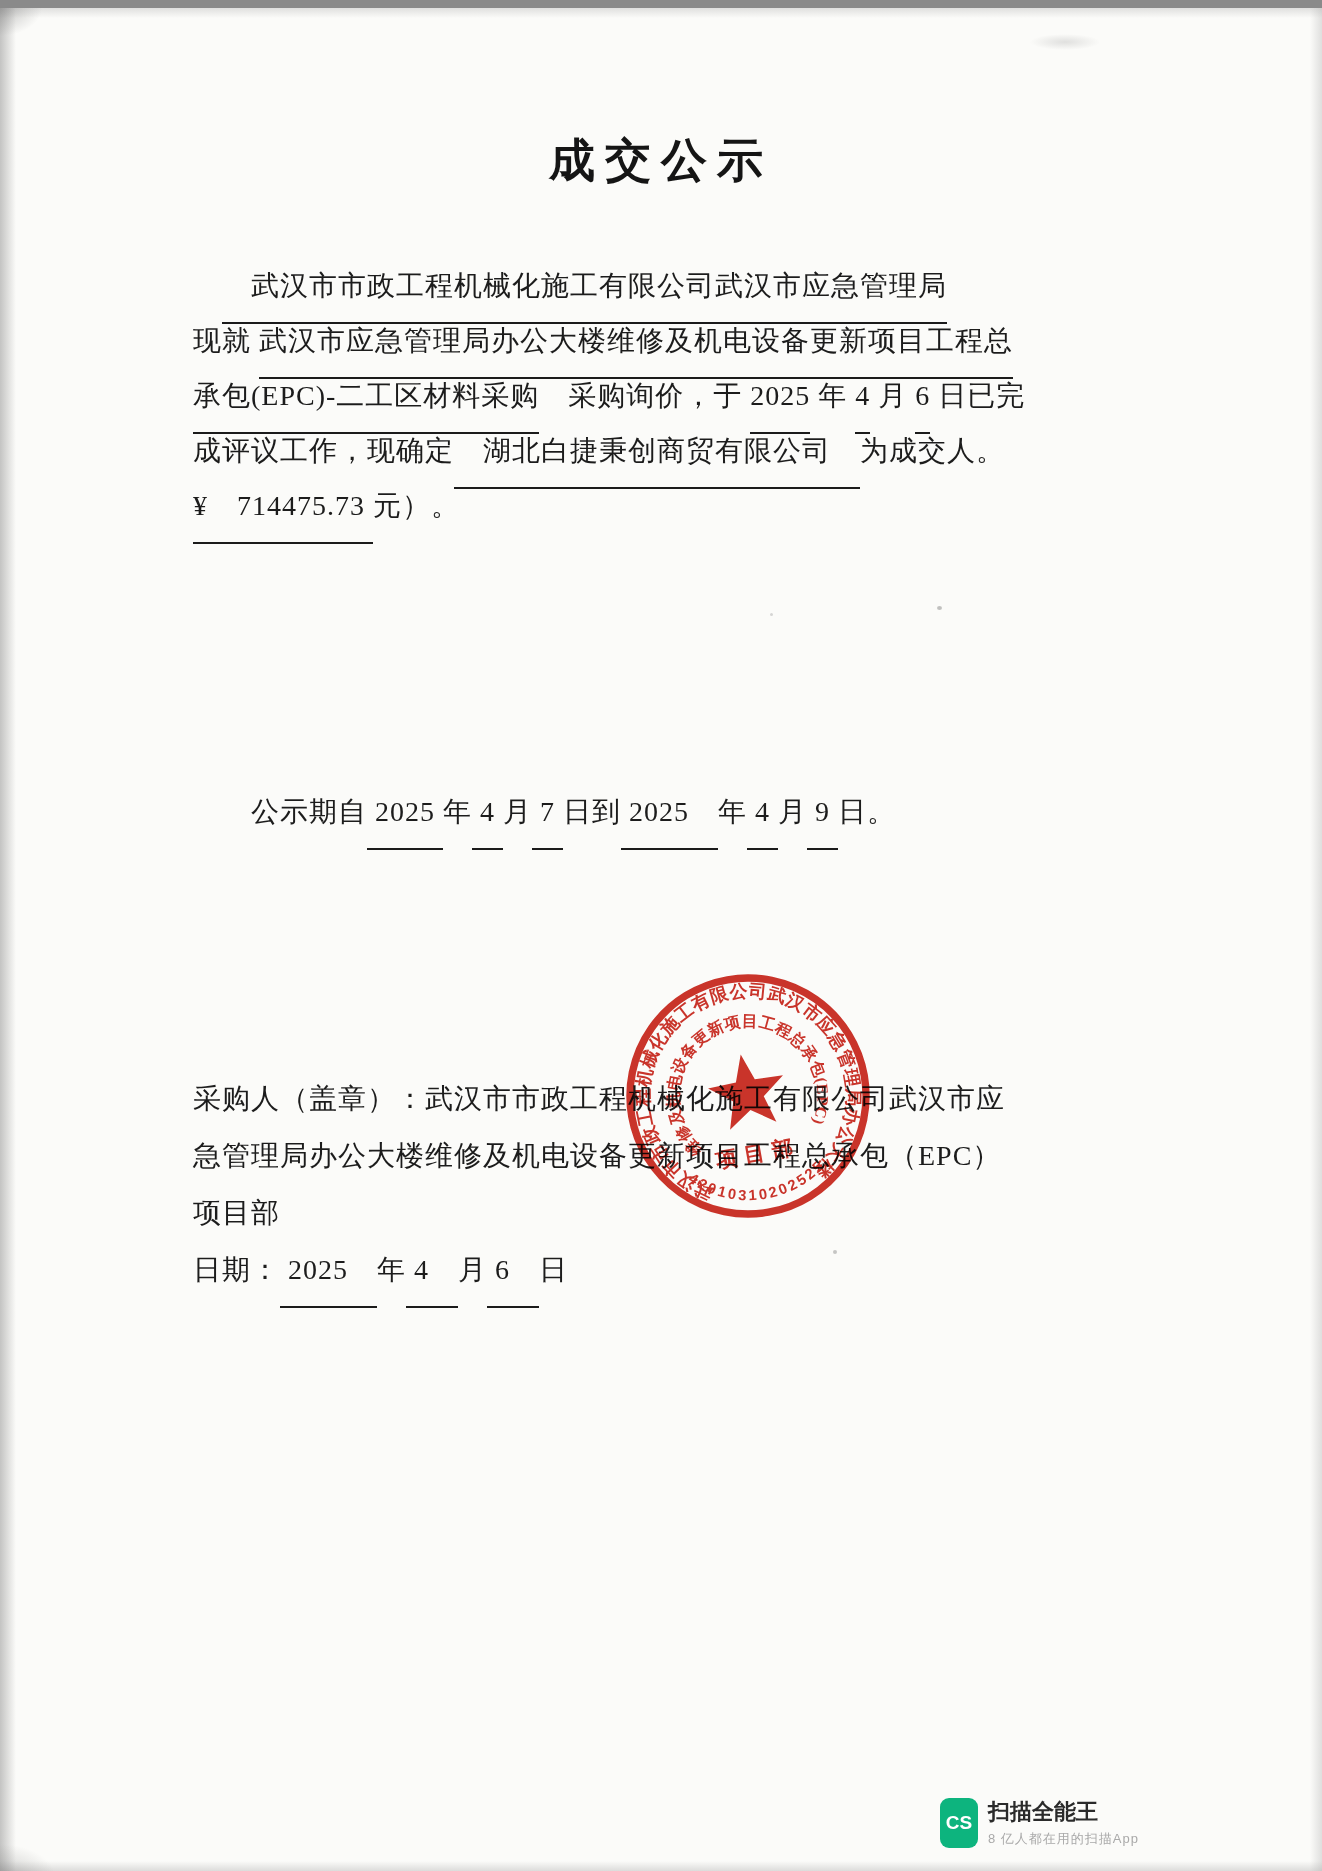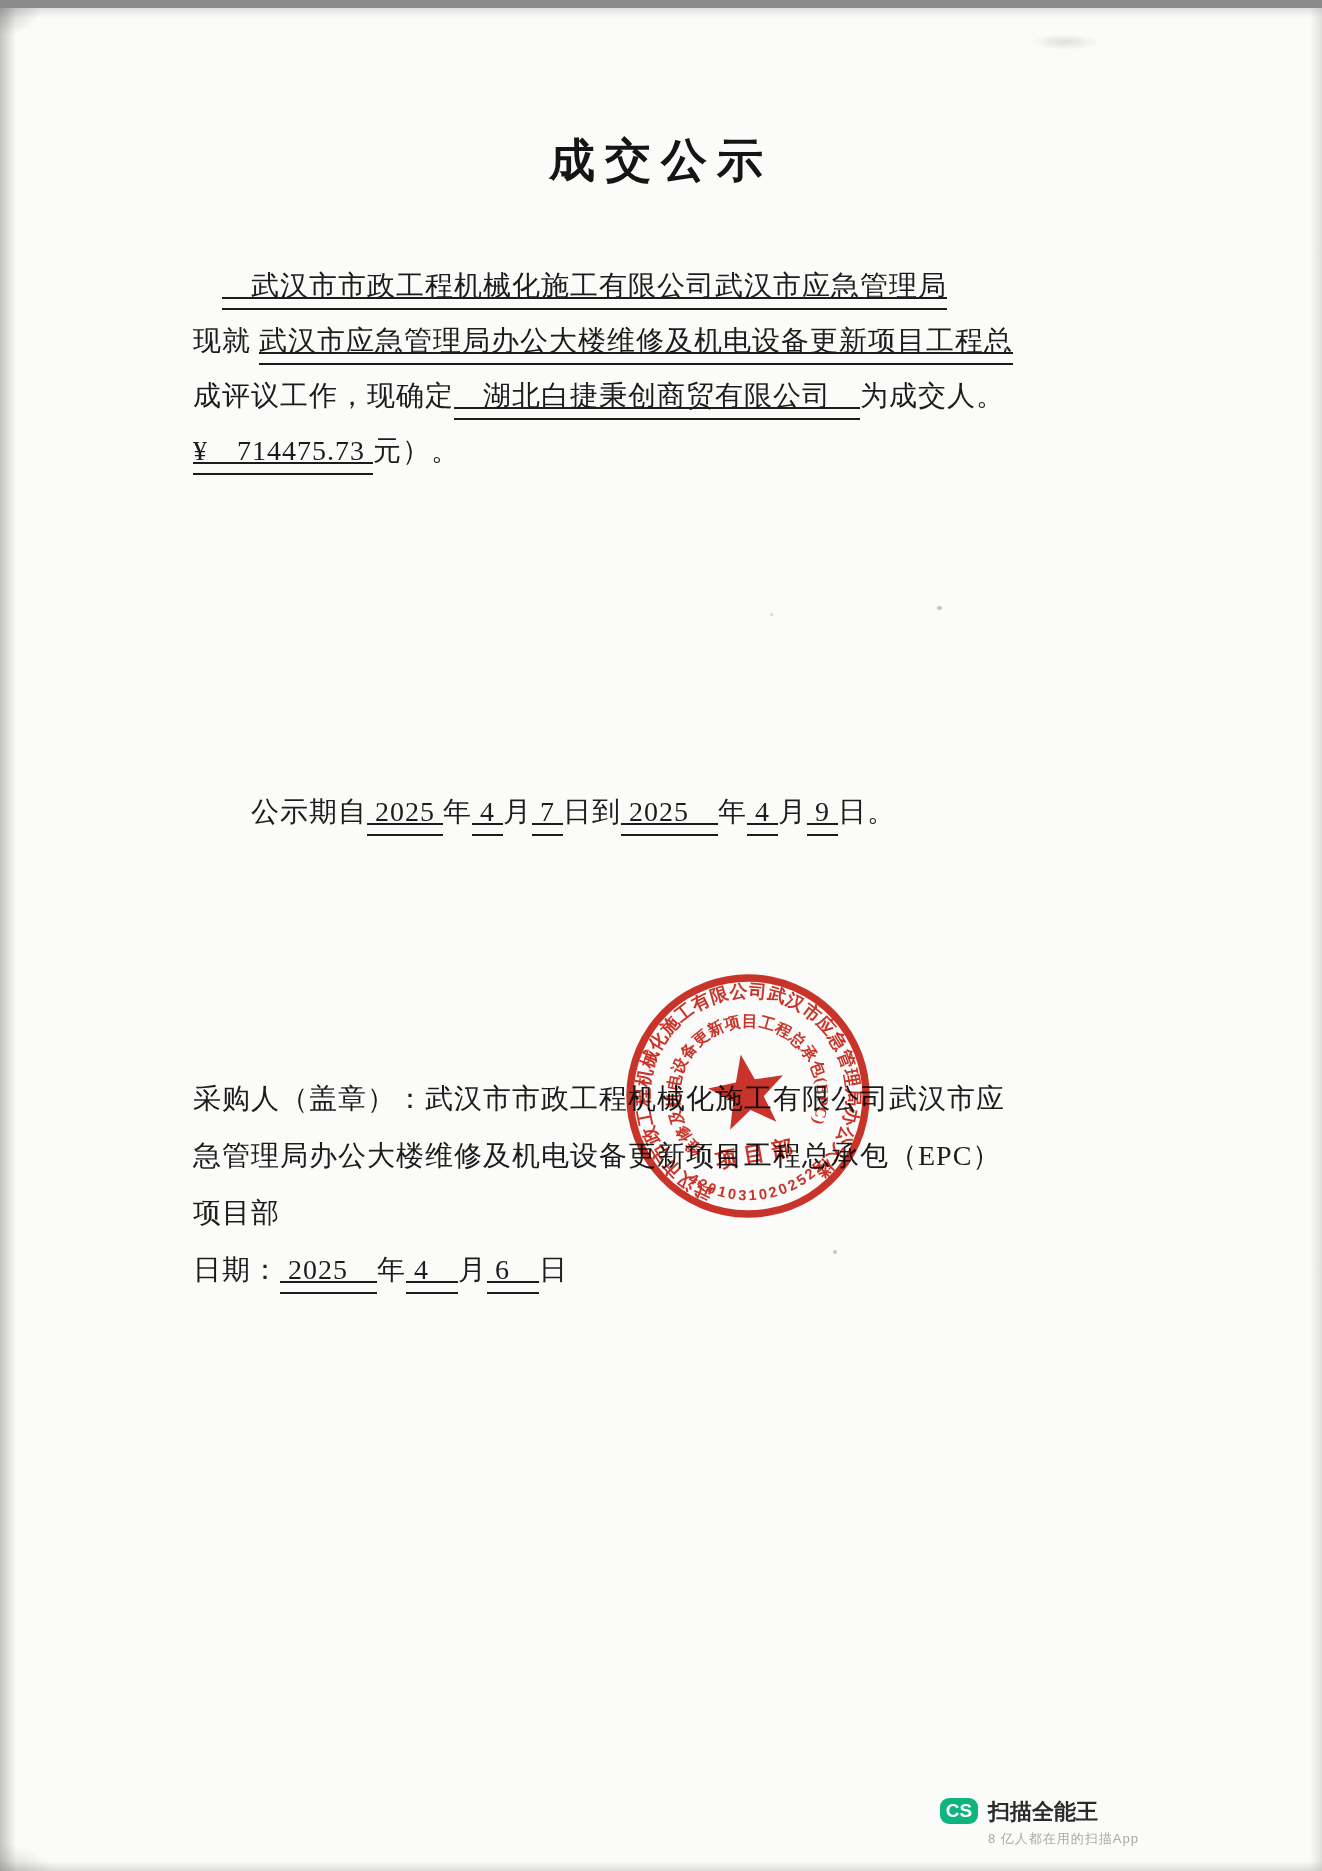--- a/index.html
+++ b/index.html
@@ -21,41 +21,41 @@
   }
   .title{
     position:absolute;left:0;top:122px;width:100%;
     margin:0;text-align:center;
     font-size:46px;font-weight:bold;letter-spacing:10px;
     color:#151515;
   }
   .block{position:absolute;left:193px;width:760px;font-size:28px;letter-spacing:1px;}
   .block .doc-line{height:55px;line-height:55px;white-space:pre;}
   .block .doc-line span{display:inline-block;line-height:38px;}
-  .block .doc-line span.u{border-bottom:2px solid #1b1b1b;padding-bottom:3px;text-decoration:underline;}
+  .block .doc-line span.u{border-bottom:2px solid #1b1b1b;padding-bottom:17px;}
   .body1{top:250px;}
   .notice{top:776px;}
   .signature{top:1062px;}
   .signature .doc-line{height:57px;line-height:57px;}
 
   .stamp{
     position:absolute;left:611px;top:951px;width:274px;height:274px;
     transform:rotate(-10deg);
     mix-blend-mode:multiply;
     opacity:.93;
   }
   .stamp svg{width:100%;height:100%;}
 
   .watermark{
     position:absolute;left:940px;top:1790px;
     display:flex;align-items:flex-start;gap:10px;
     font-family:"Liberation Sans","DejaVu Sans",sans-serif;
   }
   .wm-icon{
-    width:38px;height:26px;border-radius:9px;
+    width:38px;height:50px;border-radius:9px;
     display:flex;align-items:center;justify-content:center;
     color:#ffffff;font-weight:bold;font-size:19px;
     letter-spacing:0;
   }
   .wm-name{font-size:22px;font-weight:bold;color:#2a2a2a;line-height:28px;}
   .wm-tag{font-size:13px;color:#a9a9a9;margin-top:4px;letter-spacing:1px;}
 
   .speck{position:absolute;border-radius:50%;background:#8f8f8f;}
   .speck1{left:937px;top:598px;width:5px;height:4px;opacity:.55;}
   .speck2{left:833px;top:1242px;width:4px;height:4px;opacity:.5;}
@@ -67,20 +67,21 @@
 </head>
 <body>
 
 <div class="page">
 
   <h1 class="title">成交公示</h1>
 
   <div class="block body1">
       <div class="doc-line"><span>　</span><span class="u">　武汉市市政工程机械化施工有限公司武汉市应急管理局</span></div>
       <div class="doc-line"><span>现就 </span><span class="u">武汉市应急管理局办公大楼维修及机电设备更新项目工程总</span></div>
+      <div class="doc-line"><span class="u">承包(EPC)-二工区材料采购</span><span>　采购询价，于 </span><span class="u">2025</span><span> 年 </span><span class="u">4</span><span> 月 </span><span class="u">6</span><span> 日已完</span></div>
       <div class="doc-line"><span>成评议工作，现确定</span><span class="u">　湖北白捷秉创商贸有限公司　</span><span>为成交人。</span></div>
       <div class="doc-line"><span class="u">¥　714475.73 </span><span>元）。</span></div>
     </div>
 
   <div class="block notice">
       <div class="doc-line"><span>　　公示期自</span><span class="u"> 2025 </span><span>年</span><span class="u"> 4 </span><span>月</span><span class="u"> 7 </span><span>日到</span><span class="u"> 2025　</span><span>年</span><span class="u"> 4 </span><span>月</span><span class="u"> 9 </span><span>日。</span></div>
     </div>
 
   <div class="block signature">
       <div class="doc-line"><span>采购人（盖章）：武汉市市政工程机械化施工有限公司武汉市应</span></div>

